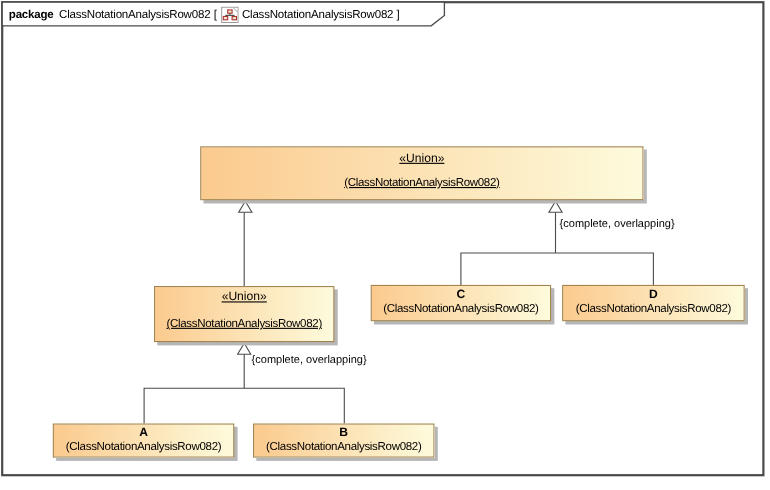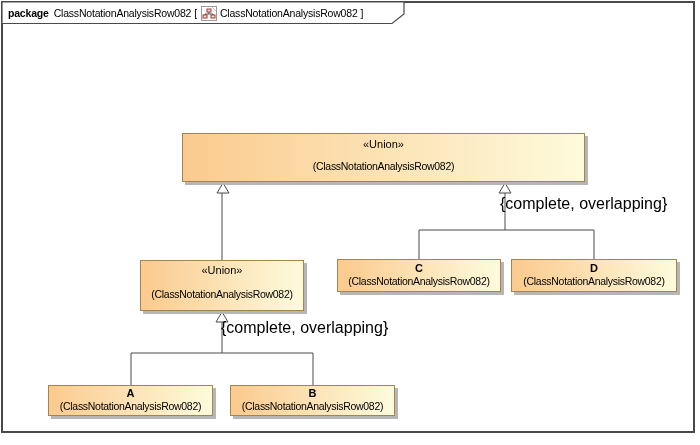--- a/index.html
+++ b/index.html
@@ -32,35 +32,35 @@
 
   .node {
     position: absolute;
     border: 1px solid var(--node-border, #a5854f);
     background: linear-gradient(90deg, var(--node-fill-start, #fbca8e), var(--node-fill-end, #fdfbdc));
     box-shadow: 3px 3px 0 var(--node-shadow, #b6b6b6);
     text-align: center;
     font-size: 11px;
     z-index: 2;
   }
-  .node.tall { display: flex; flex-direction: column; justify-content: space-between; }
+  .node.tall { display: flex; flex-direction: column; justify-content: space-between; text-decoration: underline; }
   .node .nm { font-weight: bold; line-height: 13px; display: block; }
   .node .st { line-height: 13px; display: block; }
   .node .owner { font-size: 10.5px; letter-spacing: -0.3px; line-height: 13px; white-space: nowrap; display: block; }
 
   #node-union-parent { left: 182px; top: 133px; width: 403px; height: 49px; padding: 4px 0 8px; }
   #node-union-child  { left: 140px; top: 260px; width: 164px; height: 51px; padding: 3px 0 9px; }
   #node-c { left: 337px; top: 259px; width: 164px; height: 33px; padding-top: 2px; }
   #node-d { left: 511px; top: 259px; width: 166px; height: 33px; padding-top: 2px; }
   #node-a { left: 48px;  top: 385px; width: 165px; height: 31px; padding-top: 1px; }
   #node-b { left: 230px; top: 385px; width: 165px; height: 31px; padding-top: 1px; }
 
   .gs-label {
     position: absolute; z-index: 3;
-    font-size: 16px; line-height: 13px; text-align: center;
+    font-size: 10px; line-height: 13px; text-align: center;
     white-space: nowrap;
   }
   .gs-label span { display: block; }
   #label-set2 { left: 500px; top: 197px; width: 122px; }
   #label-set1 { left: 221px; top: 321px; width: 120px; }
 </style>
 </head>
 <body>
 
 <div class="stage">

